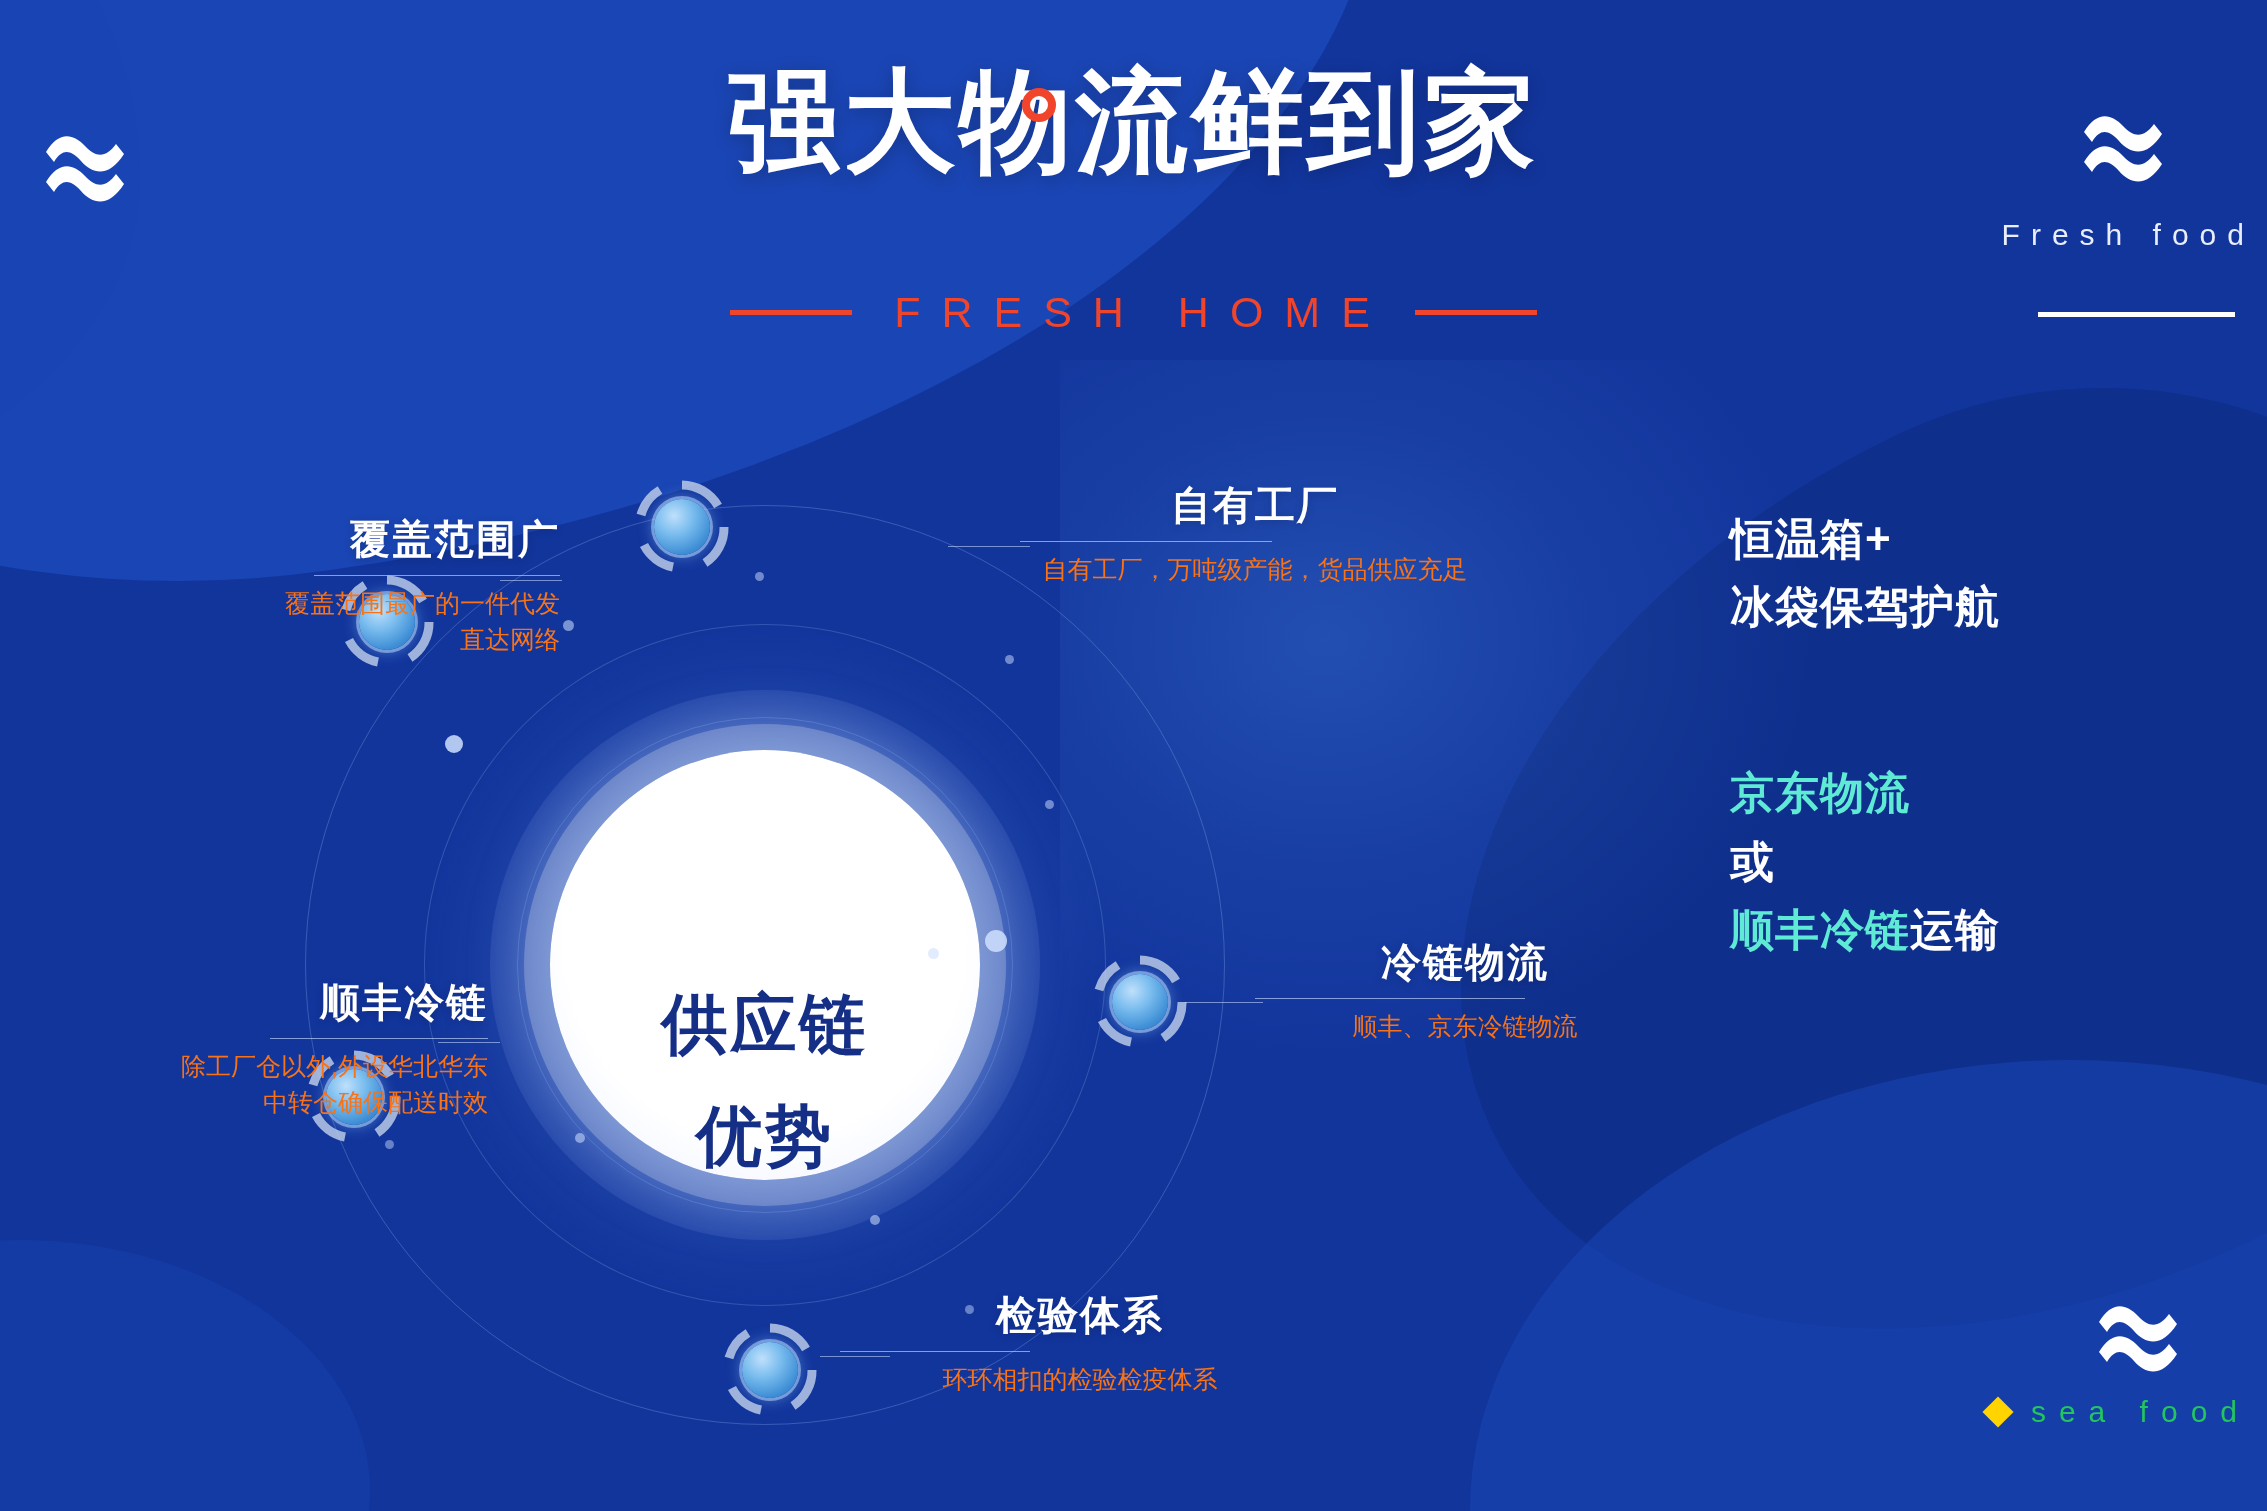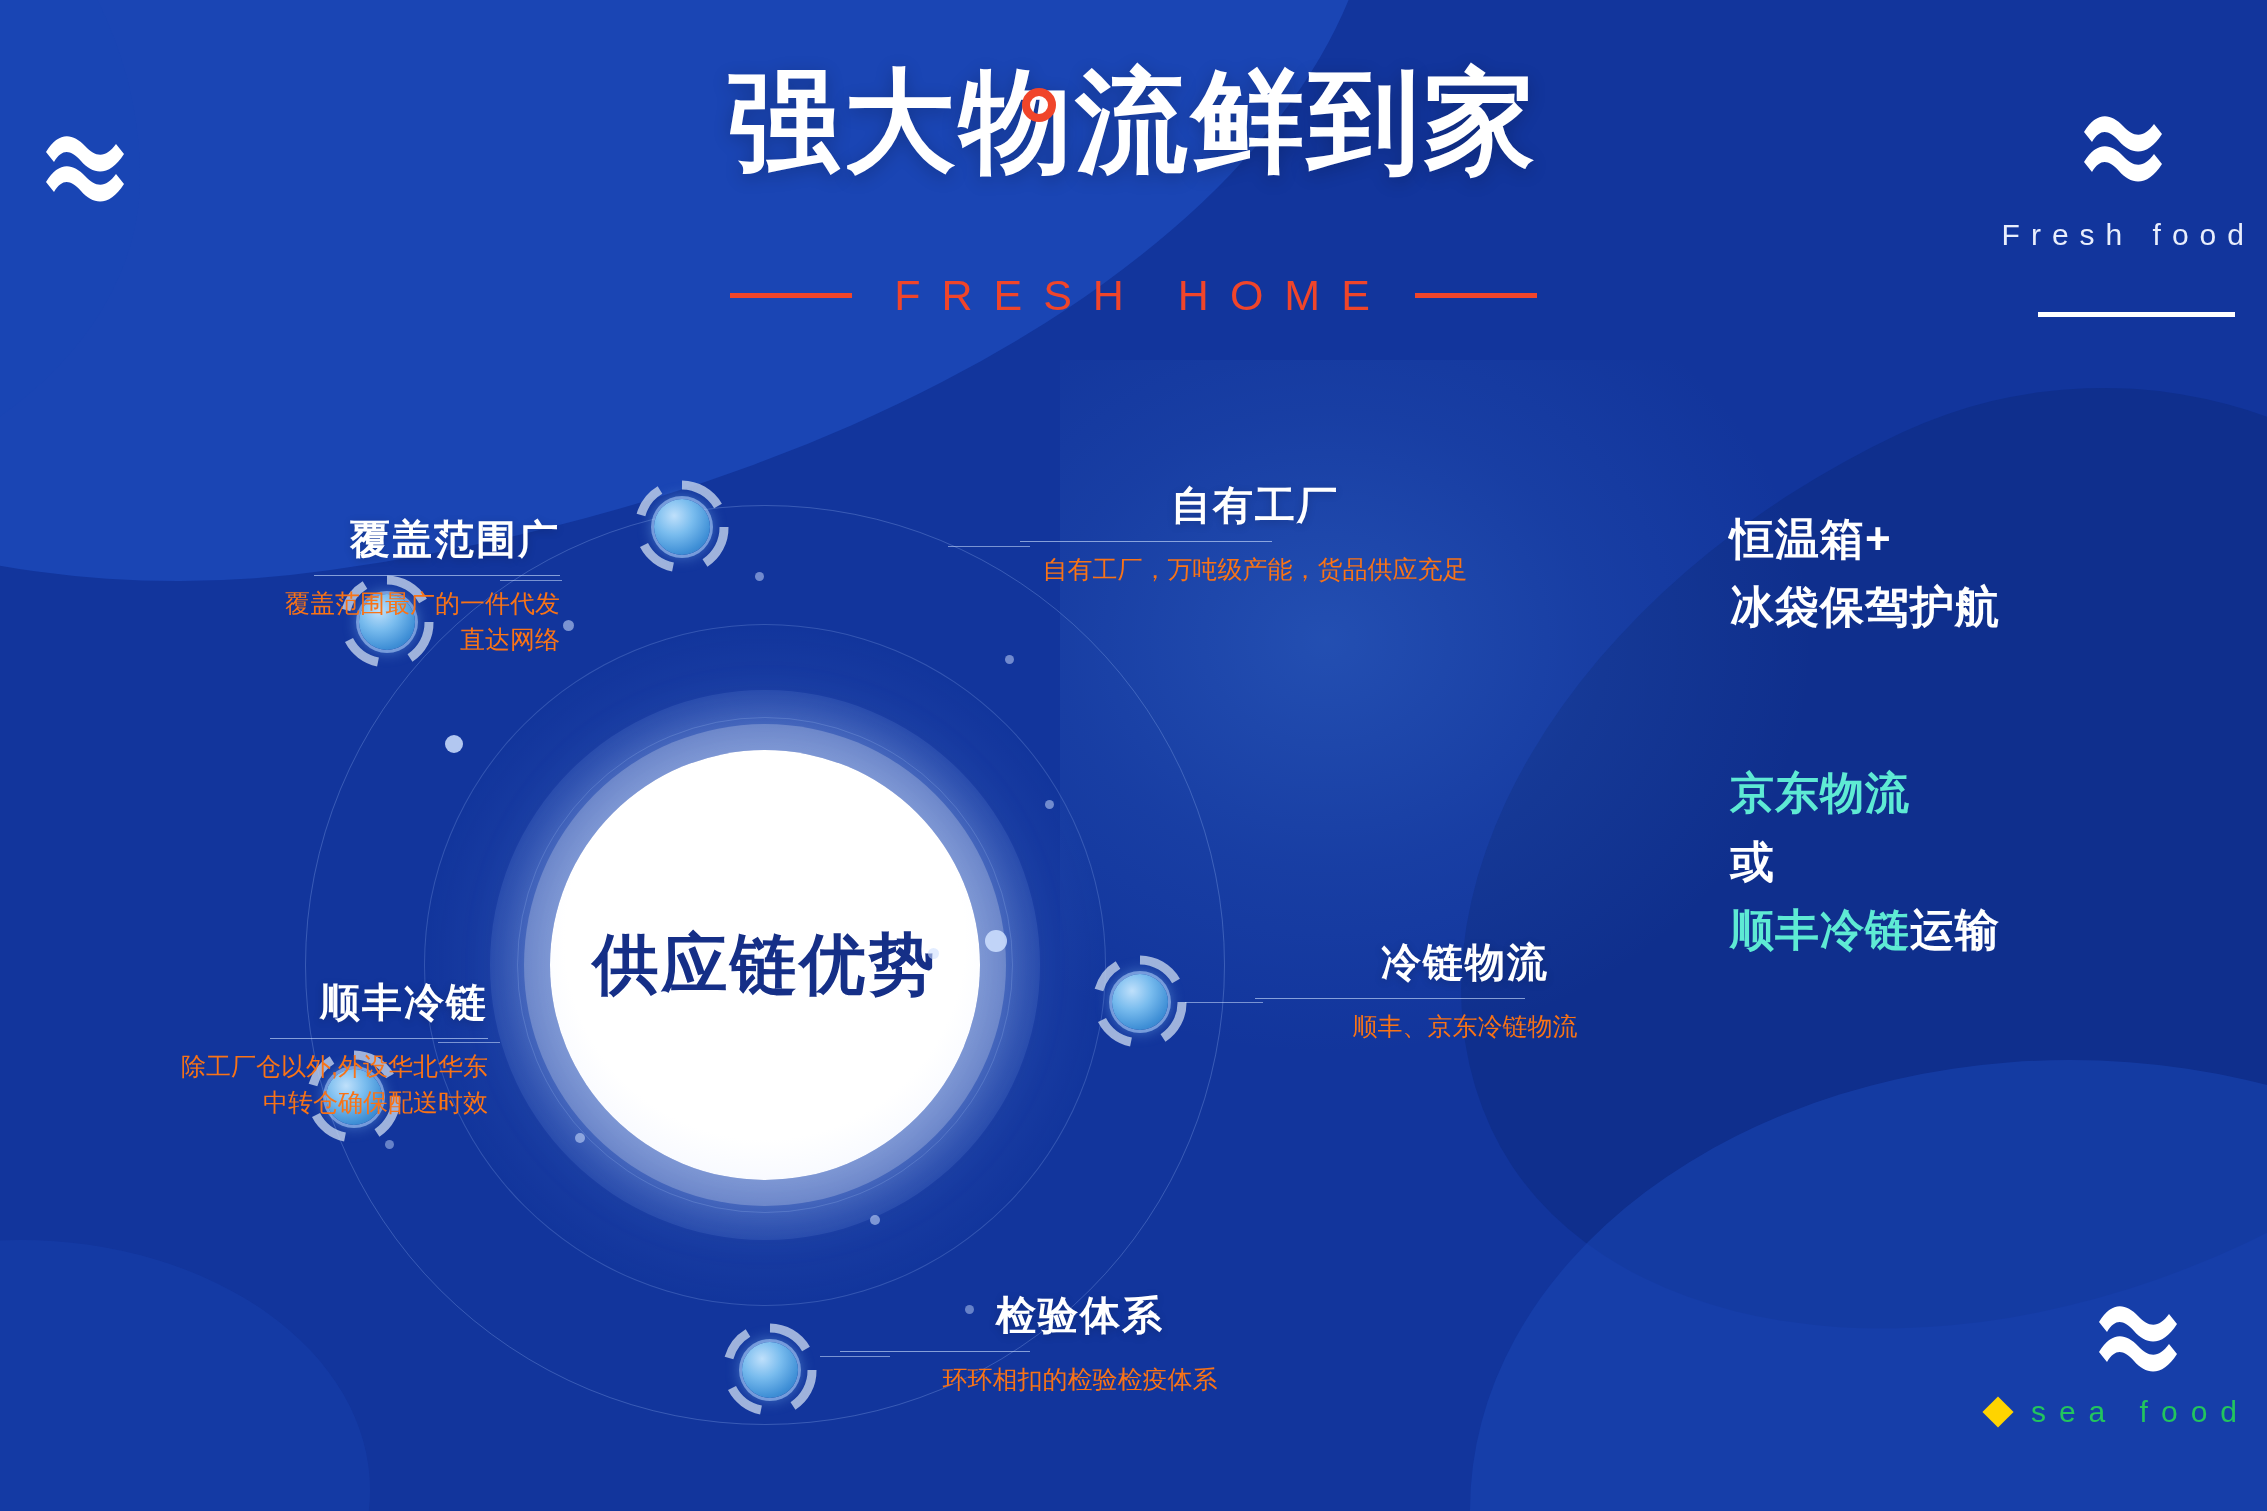--- a/index.html
+++ b/index.html
@@ -74,21 +74,21 @@
     position:absolute;left:0;top:62px;width:2267px;text-align:center;
     font-size:112px;font-weight:700;letter-spacing:4px;color:#ffffff;
     line-height:1.08;
     text-shadow:0 4px 18px rgba(0,0,0,.22);
   }
   .title-dot{
     position:absolute;left:1022px;top:88px;width:34px;height:34px;
     border:8px solid #f0452a;border-radius:50%;
   }
   .subtitle-row{
-    position:absolute;left:0;top:271px;width:2267px;
+    position:absolute;left:0;top:288px;width:2267px;
     display:flex;align-items:center;justify-content:center;gap:24px;
   }
   .sub-rule{width:122px;height:5px;background:#f0452a;}
   .subtitle{
     font-size:43px;letter-spacing:21px;color:#f0452a;font-weight:400;
     padding-left:18px;
   }
 
   
   .orbit-wrap{position:absolute;left:305px;top:505px;width:920px;height:920px;}
@@ -98,21 +98,21 @@
     background:radial-gradient(circle at 50% 50%, rgba(120,165,255,.13) 0%, rgba(120,165,255,.05) 60%, rgba(120,165,255,0) 72%);}
   .ring-inner{left:212px;top:212px;width:496px;height:496px;border-color:rgba(180,210,255,.20);}
   .core-glow{
     position:absolute;left:185px;top:185px;width:550px;height:550px;border-radius:50%;
     background:radial-gradient(circle at 50% 50%, rgba(255,255,255,.42) 0%, rgba(205,222,255,.28) 52%, rgba(150,185,255,.10) 72%, rgba(150,185,255,0) 85%);
   }
   .core{
     position:absolute;left:245px;top:245px;width:430px;height:430px;border-radius:50%;
     background:radial-gradient(circle at 50% 44%, #ffffff 0%, #ffffff 62%, #f4f7ff 82%, #e9f0ff 100%);
     box-shadow:0 0 0 26px rgba(255,255,255,.22), 0 0 62px 22px rgba(170,205,255,.28);
-    display:flex;flex-direction:row;align-items:center;justify-content:center;
+    display:flex;flex-direction:column;align-items:center;justify-content:flex-end;gap:25px;
   }
   .core-line{
     color:#152f87;font-size:66px;font-weight:700;line-height:1.32;letter-spacing:3px;
   }
 
   .odot{position:absolute;border-radius:50%;background:#cfe0ff;opacity:.85;}
 
   
   .node{position:absolute;width:104px;height:104px;}
   .node .sphere{

